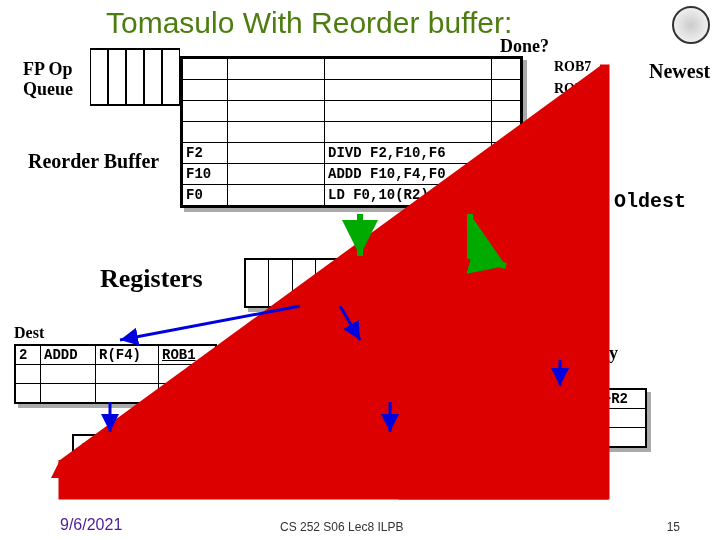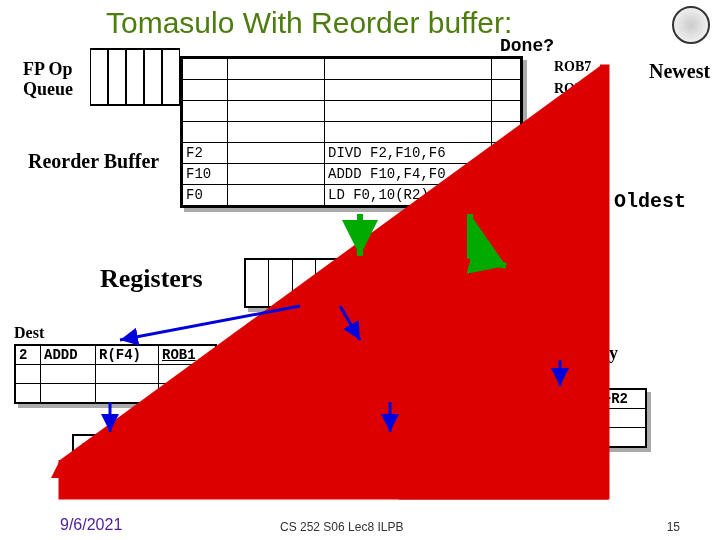--- a/index.html
+++ b/index.html
@@ -55,28 +55,28 @@
     top: 56px;
     border: 2px solid #000;
     background:#fff;
     box-shadow: 4px 4px 0 #aaa;
   }
   .rob-table table { border-collapse: collapse; }
   .rob-table td {
     border: 1px solid #000;
     font-family: "Courier New", monospace;
     font-size: 14px;
-    font-weight: normal;
+    font-weight: bold;
     height: 20px;
     padding: 0 3px;
   }
   .col-a{width:38px}.col-b{width:90px}.col-c{width:160px}.col-d{width:22px;text-align:center}
   .done-label{
     position:absolute; left:500px; top:36px;
-    font-family:Liberation Mono, monospace; font-weight:bold; font-size:18px;
+    font-family:Liberation Serif, serif; font-weight:bold; font-size:18px;
   }
   .rob-labels{
     position:absolute; left:554px; top:56px;
     font-family:"Comic Sans MS",cursive; font-weight:bold; font-size:14px;
     line-height:22px;
   }
   .newest{position:absolute;left:649px;top:60px;font-family:"Comic Sans MS",cursive;font-weight:bold;font-size:20px}
   .oldest{position:absolute;left:614px;top:190px;font-family:Liberation Mono, monospace;font-weight:bold;font-size:20px}
   .rob-title{
     position:absolute;left:28px;top:150px;

